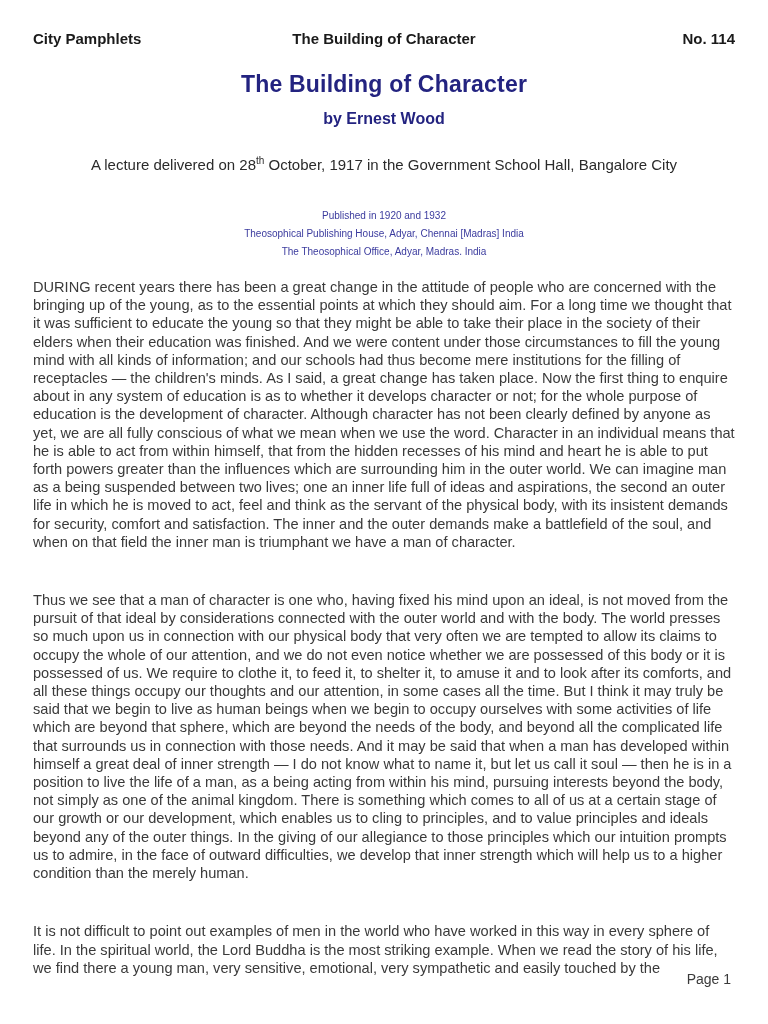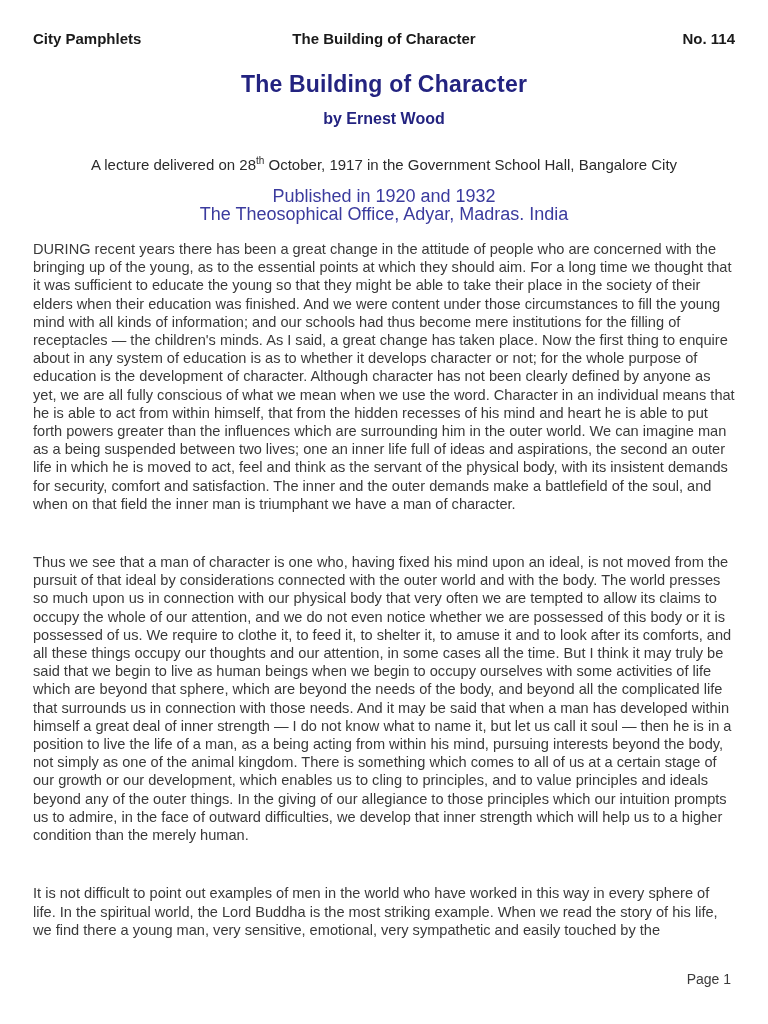--- a/index.html
+++ b/index.html
@@ -29,22 +29,22 @@
   .byline{
     margin-top:12px;text-align:center;
     color:var(--navy);font-size:16px;font-weight:bold;
   }
   .lecture-line{
     margin-top:28px;text-align:center;
     color:#2b2b2b;font-size:15px;
   }
   .lecture-line sup{font-size:10px;line-height:0;}
   .publication{
-    margin-top:14px;text-align:center;
-    color:var(--pub-blue);font-size:18px;line-height:18px;
+    margin-top:34px;text-align:center;
+    color:var(--pub-blue);font-size:10px;line-height:18px;
   }
   .content{margin-top:17px;}
   .content p{
     margin:0 0 40px 0;
     color:var(--body-text);font-size:14.6px;line-height:18.2px;
     text-align:left;
   }
   .page-footer{
     position:absolute;right:37px;bottom:37px;
     color:var(--body-text);font-size:14px;
@@ -61,20 +61,21 @@
     <span class="h-right">No. 114</span>
   </div>
 
   <div class="doc-title">The Building of Character</div>
   <div class="byline">by Ernest Wood</div>
 
   <div class="lecture-line"><span>A lecture delivered on 28</span><sup>th</sup><span> October, 1917 in the Government School Hall, Bangalore City</span></div>
 
   <div class="publication">
     <div>Published in 1920 and 1932</div>
+    <div>Theosophical Publishing House, Adyar, Chennai [Madras] India</div>
     <div>The Theosophical Office, Adyar, Madras. India</div>
   </div>
 
   <div class="content">
     <p>DURING recent years there has been a great change in the attitude of people who are concerned with the bringing up of the young, as to the essential points at which they should aim. For a long time we thought that it was sufficient to educate the young so that they might be able to take their place in the society of their elders when their education was finished. And we were content under those circumstances to fill the young mind with all kinds of information; and our schools had thus become mere institutions for the filling of receptacles — the children's minds. As I said, a great change has taken place. Now the first thing to enquire about in any system of education is as to whether it develops character or not; for the whole purpose of education is the development of character. Although character has not been clearly defined by anyone as yet, we are all fully conscious of what we mean when we use the word. Character in an individual means that he is able to act from within himself, that from the hidden recesses of his mind and heart he is able to put forth powers greater than the influences which are surrounding him in the outer world. We can imagine man as a being suspended between two lives; one an inner life full of ideas and aspirations, the second an outer life in which he is moved to act, feel and think as the servant of the physical body, with its insistent demands for security, comfort and satisfaction. The inner and the outer demands make a battlefield of the soul, and when on that field the inner man is triumphant we have a man of character.</p>
     <p>Thus we see that a man of character is one who, having fixed his mind upon an ideal, is not moved from the pursuit of that ideal by considerations connected with the outer world and with the body. The world presses so much upon us in connection with our physical body that very often we are tempted to allow its claims to occupy the whole of our attention, and we do not even notice whether we are possessed of this body or it is possessed of us. We require to clothe it, to feed it, to shelter it, to amuse it and to look after its comforts, and all these things occupy our thoughts and our attention, in some cases all the time. But I think it may truly be said that we begin to live as human beings when we begin to occupy ourselves with some activities of life which are beyond that sphere, which are beyond the needs of the body, and beyond all the complicated life that surrounds us in connection with those needs. And it may be said that when a man has developed within himself a great deal of inner strength — I do not know what to name it, but let us call it soul — then he is in a position to live the life of a man, as a being acting from within his mind, pursuing interests beyond the body, not simply as one of the animal kingdom. There is something which comes to all of us at a certain stage of our growth or our development, which enables us to cling to principles, and to value principles and ideals beyond any of the outer things. In the giving of our allegiance to those principles which our intuition prompts us to admire, in the face of outward difficulties, we develop that inner strength which will help us to a higher condition than the merely human.</p>
     <p>It is not difficult to point out examples of men in the world who have worked in this way in every sphere of life. In the spiritual world, the Lord Buddha is the most striking example. When we read the story of his life, we find there a young man, very sensitive, emotional, very sympathetic and easily touched by the</p>
   </div>
 
   <div class="page-footer">Page 1</div>

